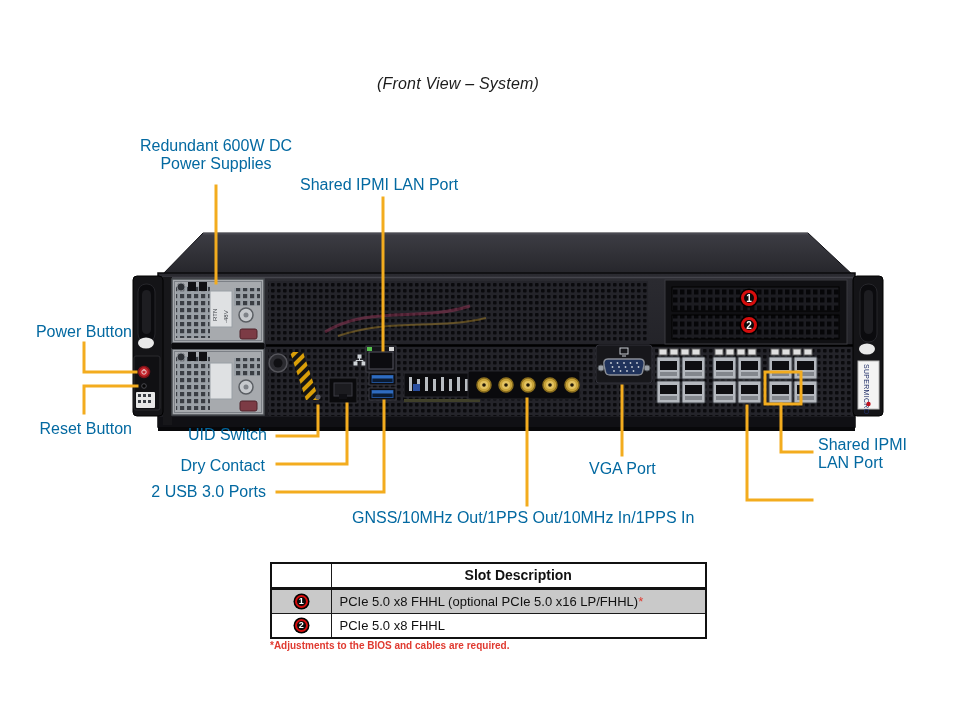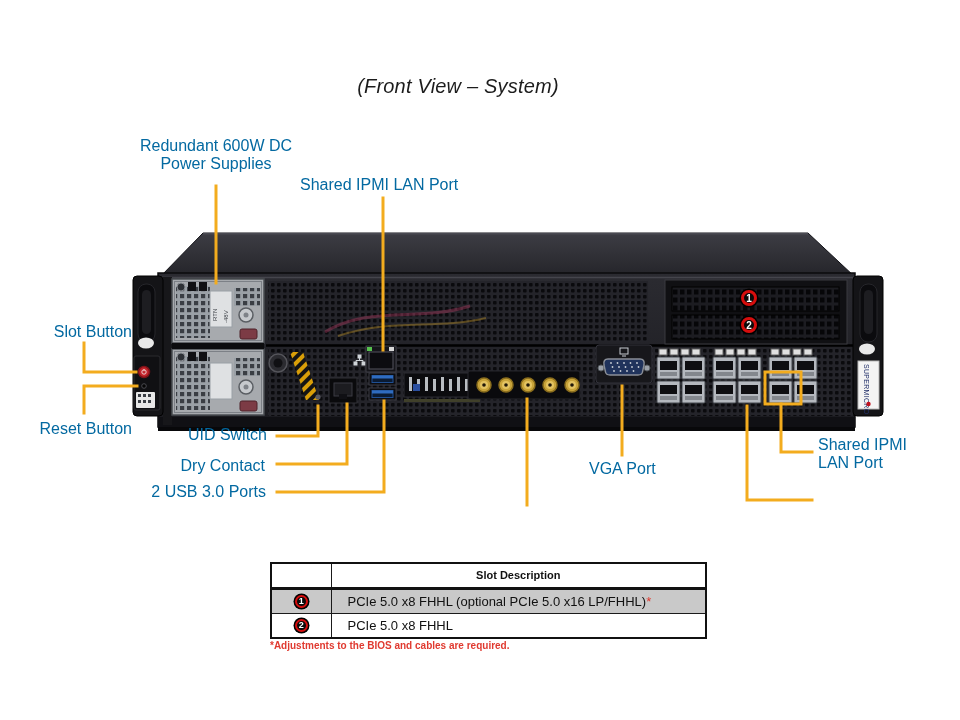--- a/index.html
+++ b/index.html
@@ -2,21 +2,21 @@
 <html style="--accent: #F3AC1E;"><head>
 <meta charset="utf-8">
 <style>
   :root { --accent:#F3AC1E; }
   * { box-sizing:border-box; margin:0; padding:0; }
   body { width:960px; height:720px; background:#fff; font-family:"Liberation Sans", sans-serif; position:relative; overflow:hidden; }
   .stage { position:absolute; inset:0; width:960px; height:720px; }
   svg.art { position:absolute; left:0; top:0; z-index:1; }
 
   .page-title { position:absolute; left:0; top:75px; width:916px; text-align:center;
-    font-size:20px; font-style:italic; color:#1c1c1c; z-index:2; letter-spacing:.2px; }
+    font-size:16px; font-style:italic; color:#1c1c1c; z-index:2; letter-spacing:.2px; }
 
   .callout-label { position:absolute; z-index:3; font-size:16px; color:#0369a1; white-space:pre-line; line-height:18px; }
   .lbl-psu        { left:116px; top:137px; width:200px; text-align:center; }
   .lbl-ipmi-top   { left:300px; top:176px; width:220px; }
   .lbl-power      { left:14px;  top:323px; width:118px; text-align:right; }
   .lbl-reset      { left:14px;  top:420px; width:118px; text-align:right; }
   .lbl-uid        { left:150px; top:426px; width:117px; text-align:right; }
   .lbl-dry        { left:150px; top:457px; width:115px; text-align:right; }
   .lbl-usb        { left:140px; top:483px; width:126px; text-align:right; }
   .lbl-gnss       { left:352px; top:509px; width:360px; }
@@ -26,25 +26,25 @@
 
   .slot-marker { position:absolute; z-index:4; width:16px; height:16px; border-radius:50%;
     background:#0a0a0a; border:3px solid #D60D0D; box-shadow:0 0 0 1.5px #000;
     color:#fff; font-size:10px; font-weight:bold; display:flex; align-items:center; justify-content:center; }
   .marker-1 { left:741px; top:290px; }
   .marker-2 { left:741px; top:317px; }
 
   .slot-table { position:absolute; left:270px; top:562px; z-index:3; border-collapse:collapse; table-layout:fixed; }
   .slot-table td, .slot-table th { border:1.5px solid #1a1a1a; height:25px; vertical-align:middle; }
   .slot-table { border:2px solid #111; }
-  .slot-table th { border-bottom:3px solid #111; font-size:11px; font-weight:bold; color:#111; text-align:center; }
+  .slot-table th { border-bottom:3px solid #111; font-size:14px; font-weight:bold; color:#111; text-align:center; }
   .col-badge { width:60px; }
   .col-desc  { width:375px; }
   .row-shaded td { background:#c9c9c9; }
-  .desc-cell { font-size:13px; color:#111; padding-left:16px; }
+  .desc-cell { font-size:13px; color:#111; padding-left:8px; }
   .note-mark { color:#E03A30; }
   .tbl-badge { width:13px; height:13px; border-radius:50%; background:#0a0a0a; border:2.5px solid #D60D0D;
     box-shadow:0 0 0 1.5px #000; color:#fff; font-size:9px; font-weight:bold;
     display:flex; align-items:center; justify-content:center; margin:0 auto; }
   .footnote { position:absolute; left:270px; top:640px; width:436px; z-index:3;
     font-size:10px; font-weight:600; color:#E03A30; }
 
   .callout-line { stroke:var(--accent); stroke-width:3; fill:none; stroke-linecap:square; }
   .hl-box { stroke:var(--accent); stroke-width:3; fill:none; }
 </style>
@@ -351,25 +351,26 @@
       <path class="callout-line" d="M527,399 V505"></path>
       <path class="callout-line" d="M622,386 V455"></path>
       <path class="callout-line" d="M781,404 V452 H812"></path>
       <path class="callout-line" d="M747,406 V500 H812"></path>
     </g>
   </svg>
 
   <div class="callout-label lbl-psu">Redundant 600W DC
 Power Supplies</div>
   <div class="callout-label lbl-ipmi-top">Shared IPMI LAN Port</div>
-  <div class="callout-label lbl-power">Slot Button</div>
+  <div class="callout-label lbl-power">Power Button</div>
   <div class="callout-label lbl-reset">Reset Button</div>
   <div class="callout-label lbl-uid">UID Switch</div>
   <div class="callout-label lbl-dry">Dry Contact</div>
   <div class="callout-label lbl-usb">2 USB 3.0 Ports</div>
+  <div class="callout-label lbl-gnss">GNSS/10MHz Out/1PPS Out/10MHz In/1PPS In</div>
   <div class="callout-label lbl-vga">VGA Port</div>
   <div class="callout-label lbl-ipmi-right">Shared IPMI
 LAN Port</div>
 
   <div class="slot-marker marker-1">1</div>
   <div class="slot-marker marker-2">2</div>
 
   <table class="slot-table">
     <tbody>
         <tr>

